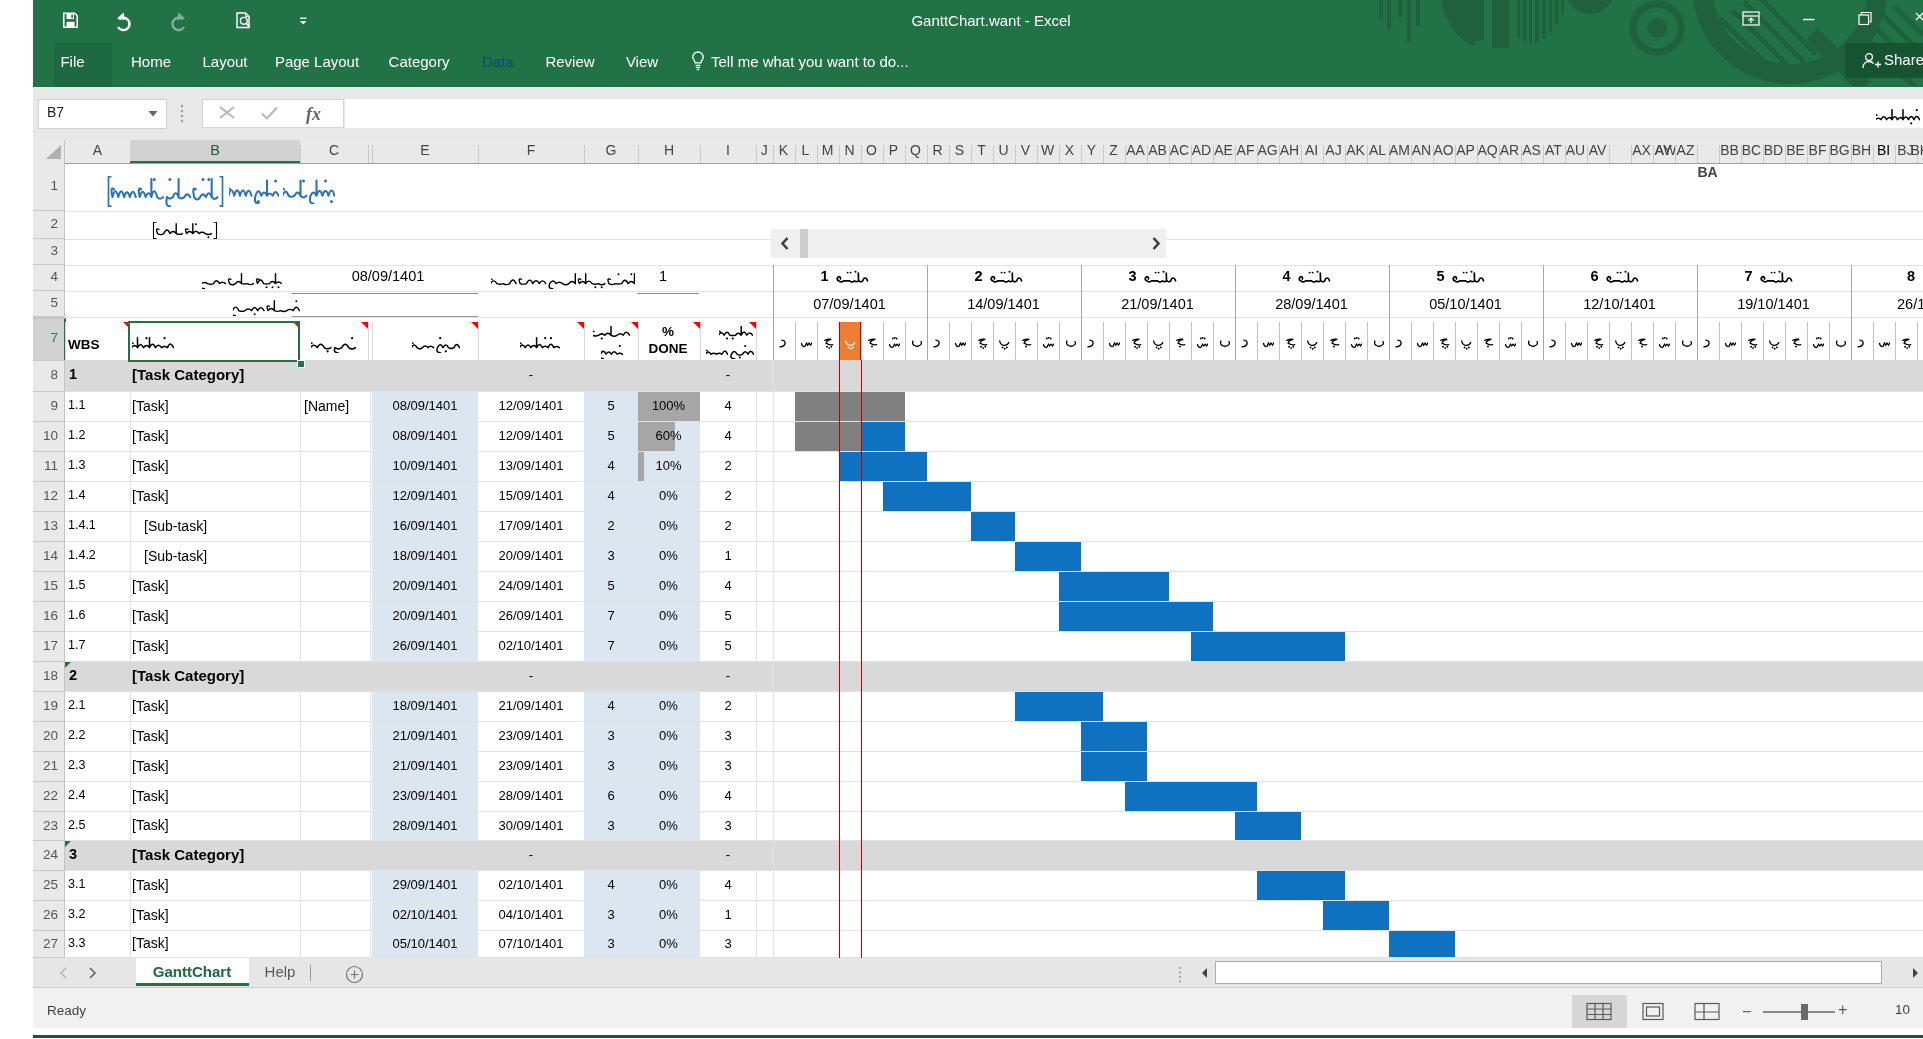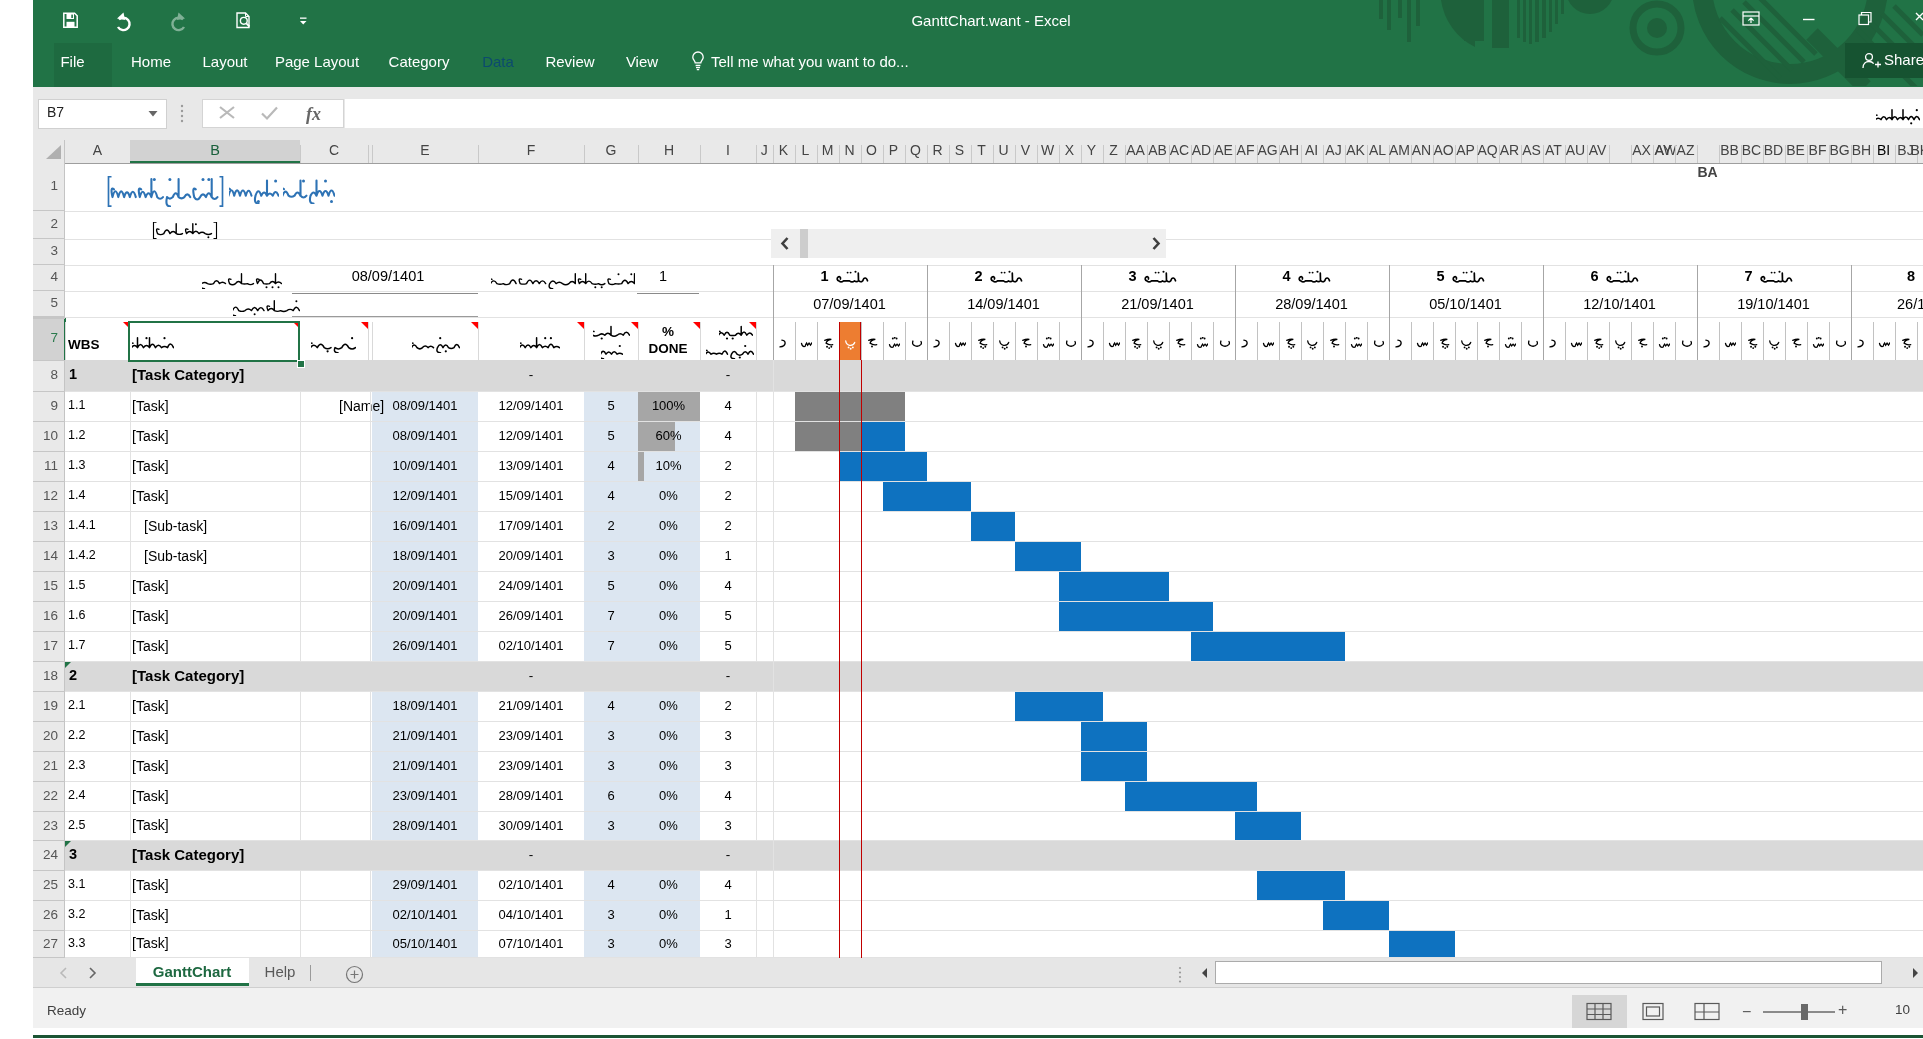--- a/index.html
+++ b/index.html
@@ -844,21 +844,21 @@
 <div style="position:absolute;top:367.5px;left:511.0px;width:40px;text-align:center;font-size:13.5px;color:#000;font-weight:normal;line-height:1.1;white-space:nowrap;">-</div>
 <div style="position:absolute;top:367.5px;left:708.0px;width:40px;text-align:center;font-size:13.5px;color:#000;font-weight:normal;line-height:1.1;white-space:nowrap;">-</div>
 <div style="position:absolute;left:65px;top:391px;width:1858px;height:1px;background:#e2e2e2;"></div>
 <div style="position:absolute;left:772.5px;top:360px;width:1px;height:32px;background:#e2e2e2;"></div>
 <div style="position:absolute;left:372px;top:392px;width:106px;height:29px;background:#dce6f1;"></div>
 <div style="position:absolute;left:584px;top:392px;width:53.5px;height:29px;background:#dce6f1;"></div>
 <div style="position:absolute;left:638px;top:392px;width:61.5px;height:29px;background:#dce6f1;"></div>
 <div style="position:absolute;left:638px;top:392px;width:61.5px;height:29px;background:#a6a6a6;"></div>
 <div style="position:absolute;top:399.0px;left:68px;font-size:12.5px;color:#000;font-weight:normal;line-height:1.1;white-space:nowrap;">1.1</div>
 <div style="position:absolute;top:398.5px;left:132px;font-size:14px;color:#000;font-weight:normal;line-height:1.1;white-space:nowrap;">[Task]</div>
-<div style="position:absolute;top:398.5px;left:304px;font-size:14px;color:#000;font-weight:normal;line-height:1.1;white-space:nowrap;margin-left:35px;">[Name]</div>
+<div style="position:absolute;top:398.5px;left:304px;font-size:14px;color:#000;font-weight:normal;line-height:1.1;white-space:nowrap;">[Name]</div>
 <div style="position:absolute;top:399.0px;left:370.0px;width:110px;text-align:center;font-size:13px;color:#000;font-weight:normal;line-height:1.1;white-space:nowrap;">08/09/1401</div>
 <div style="position:absolute;top:399.0px;left:476.0px;width:110px;text-align:center;font-size:13px;color:#000;font-weight:normal;line-height:1.1;white-space:nowrap;">12/09/1401</div>
 <div style="position:absolute;top:399.0px;left:586.0px;width:50px;text-align:center;font-size:13px;color:#000;font-weight:normal;line-height:1.1;white-space:nowrap;">5</div>
 <div style="position:absolute;top:399.0px;left:638.5px;width:60px;text-align:center;font-size:13px;color:#000;font-weight:normal;line-height:1.1;white-space:nowrap;">100%</div>
 <div style="position:absolute;top:399.0px;left:703.0px;width:50px;text-align:center;font-size:13px;color:#000;font-weight:normal;line-height:1.1;white-space:nowrap;">4</div>
 <div style="position:absolute;left:65px;top:421px;width:1858px;height:1px;background:#e2e2e2;"></div>
 <div style="position:absolute;left:130px;top:392px;width:1px;height:30px;background:#e2e2e2;"></div>
 <div style="position:absolute;left:300px;top:392px;width:1px;height:30px;background:#e2e2e2;"></div>
 <div style="position:absolute;left:369.5px;top:392px;width:1px;height:30px;background:#e2e2e2;"></div>
 <div style="position:absolute;left:756px;top:392px;width:1px;height:30px;background:#e2e2e2;"></div>

